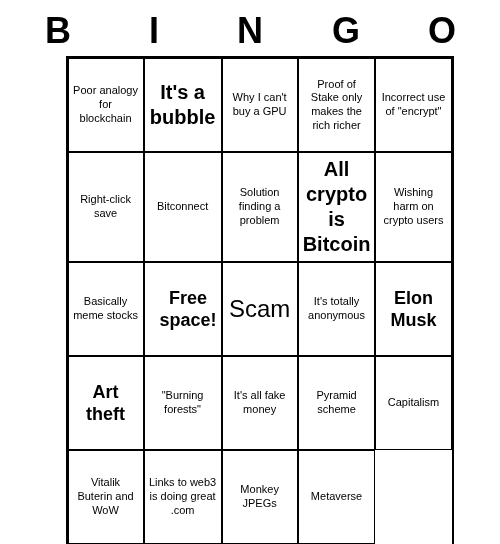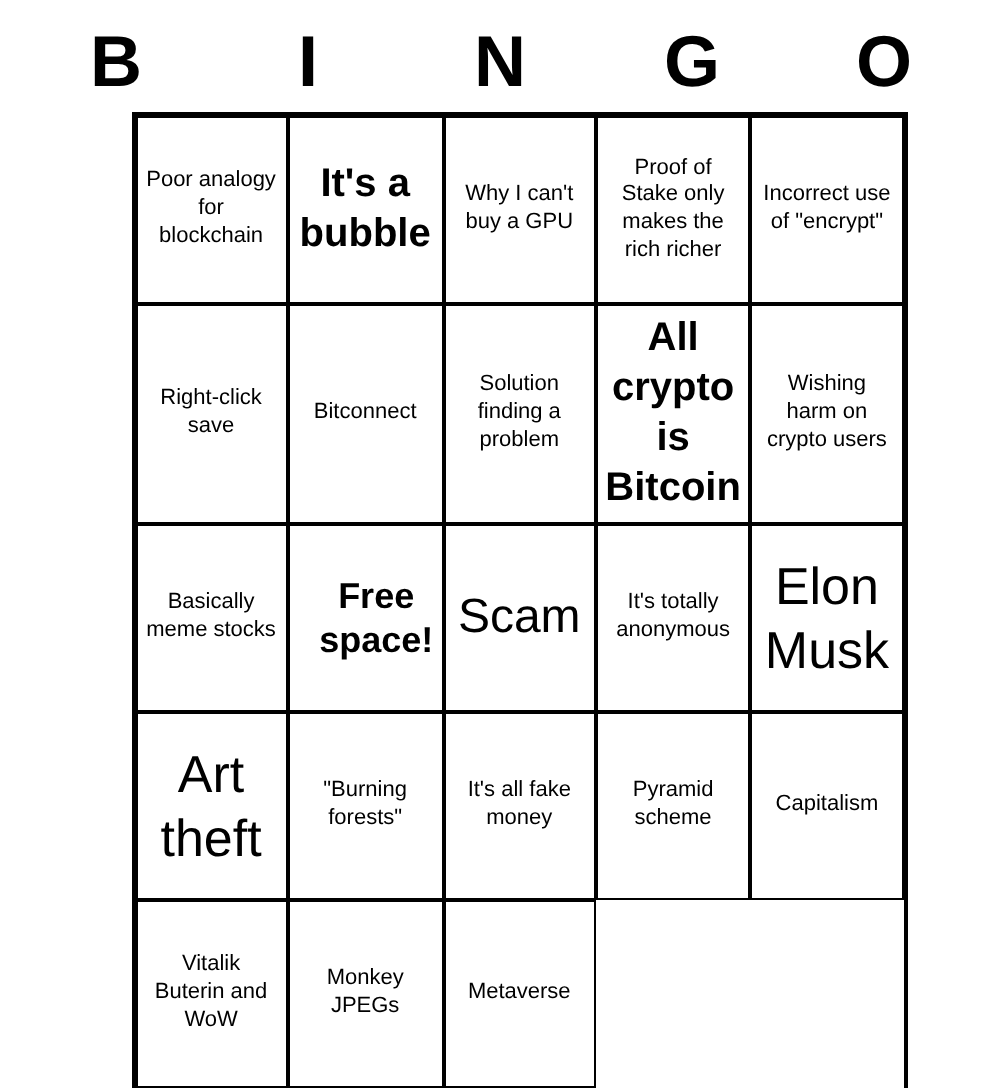--- a/index.html
+++ b/index.html
@@ -44,22 +44,22 @@
       padding: 4px;
       font-size: 11px;
       line-height: 1.25;
       background: #fff;
     }
     .bingo-cell.large-text {
       font-size: 20px;
       font-weight: bold;
     }
     .bingo-cell.xlarge-text {
-      font-size: 26px;
-      font-weight: normal;
+      font-size: 18px;
+      font-weight: bold;
     }
     .bingo-cell.free-space {
       font-size: 18px;
       font-weight: bold;
       padding-left: 15px;
     }
     .bingo-cell.scam-cell {
       font-size: 24px;
       font-weight: normal;
     }
@@ -90,15 +90,16 @@
     <div class="bingo-cell free-space">Free space!</div>
     <div class="bingo-cell scam-cell">Scam</div>
     <div class="bingo-cell">It's totally anonymous</div>
     <div class="bingo-cell xlarge-text">Elon Musk</div>
     <div class="bingo-cell xlarge-text">Art theft</div>
     <div class="bingo-cell">"Burning forests"</div>
     <div class="bingo-cell">It's all fake money</div>
     <div class="bingo-cell">Pyramid scheme</div>
     <div class="bingo-cell">Capitalism</div>
     <div class="bingo-cell">Vitalik Buterin and WoW</div>
+    <div class="bingo-cell">Links to web3 is doing great .com</div>
     <div class="bingo-cell">Monkey JPEGs</div>
     <div class="bingo-cell">Metaverse</div>
   </div>
 
 </body></html>

